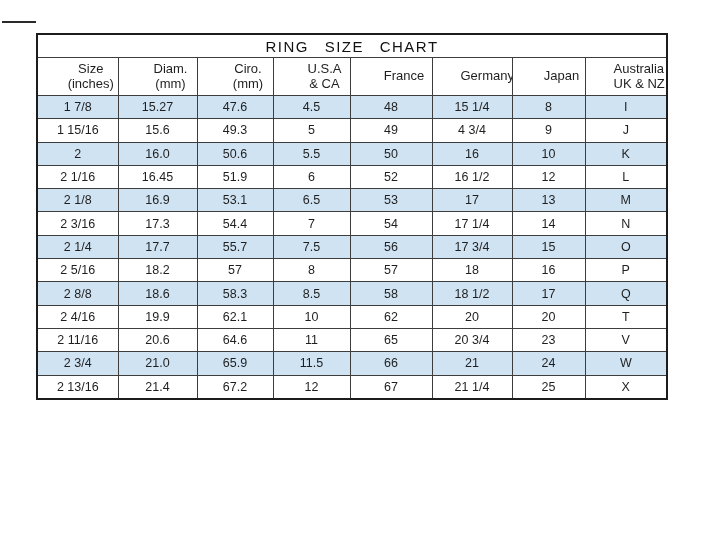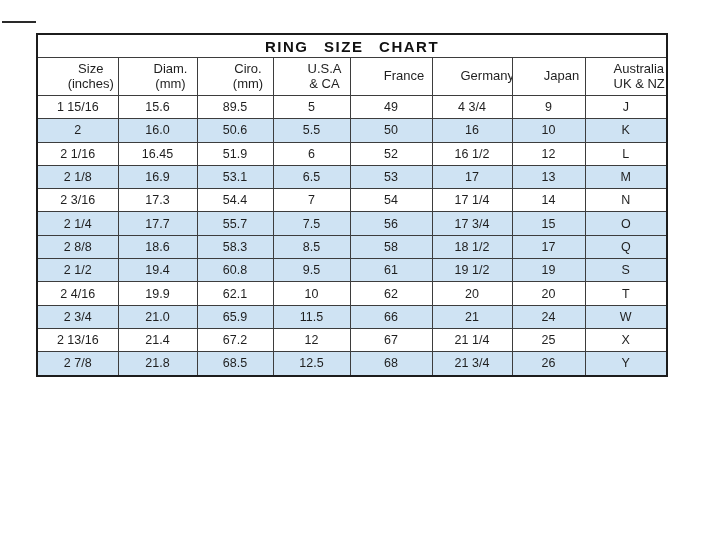--- a/index.html
+++ b/index.html
@@ -39,21 +39,21 @@
     border: 1px solid #3d3d3d;
     text-align: center;
     vertical-align: middle;
     padding: 0 2px;
     overflow: hidden;
     white-space: nowrap;
   }
   th.chart-title {
     height: 22px;
     font-size: 15px;
-    font-weight: bold;
+    font-weight: normal;
     letter-spacing: 1.5px;
     word-spacing: 10px;
     color: #111111;
     background: #ffffff;
   }
   tr.header-row th {
     height: 37px;
     font-weight: normal;
     font-size: 13px;
     line-height: 1.12;
@@ -120,24 +120,34 @@
           <div class="h-line">Japan</div>
 
         </th>
         <th>
           <div class="h-line">Australia</div>
           <div class="h-line">UK &amp; NZ</div>
         </th>
       </tr>
     </thead>
     <tbody>
+        <tr class="alt">
+          <td>1 7/8</td>
+          <td>15.27</td>
+          <td>47.6</td>
+          <td>4.5</td>
+          <td>48</td>
+          <td>15 1/4</td>
+          <td>8</td>
+          <td>I</td>
+        </tr>
         <tr>
           <td>1 15/16</td>
           <td>15.6</td>
-          <td>89.5</td>
+          <td>49.3</td>
           <td>5</td>
           <td>49</td>
           <td>4 3/4</td>
           <td>9</td>
           <td>J</td>
         </tr>
         <tr class="alt">
           <td>2</td>
           <td>16.0</td>
           <td>50.6</td>
@@ -180,75 +190,75 @@
         <tr class="alt">
           <td>2 1/4</td>
           <td>17.7</td>
           <td>55.7</td>
           <td>7.5</td>
           <td>56</td>
           <td>17 3/4</td>
           <td>15</td>
           <td>O</td>
         </tr>
+        <tr>
+          <td>2 5/16</td>
+          <td>18.2</td>
+          <td>57</td>
+          <td>8</td>
+          <td>57</td>
+          <td>18</td>
+          <td>16</td>
+          <td>P</td>
+        </tr>
         <tr class="alt">
           <td>2 8/8</td>
           <td>18.6</td>
           <td>58.3</td>
           <td>8.5</td>
           <td>58</td>
           <td>18 1/2</td>
           <td>17</td>
           <td>Q</td>
         </tr>
-        <tr class="alt">
-          <td>2 1/2</td>
-          <td>19.4</td>
-          <td>60.8</td>
-          <td>9.5</td>
-          <td>61</td>
-          <td>19 1/2</td>
-          <td>19</td>
-          <td>S</td>
-        </tr>
         <tr>
           <td>2 4/16</td>
           <td>19.9</td>
           <td>62.1</td>
           <td>10</td>
           <td>62</td>
           <td>20</td>
           <td>20</td>
           <td>T</td>
         </tr>
+        <tr>
+          <td>2 11/16</td>
+          <td>20.6</td>
+          <td>64.6</td>
+          <td>11</td>
+          <td>65</td>
+          <td>20 3/4</td>
+          <td>23</td>
+          <td>V</td>
+        </tr>
         <tr class="alt">
           <td>2 3/4</td>
           <td>21.0</td>
           <td>65.9</td>
           <td>11.5</td>
           <td>66</td>
           <td>21</td>
           <td>24</td>
           <td>W</td>
         </tr>
         <tr>
           <td>2 13/16</td>
           <td>21.4</td>
           <td>67.2</td>
           <td>12</td>
           <td>67</td>
           <td>21 1/4</td>
           <td>25</td>
           <td>X</td>
         </tr>
-        <tr class="alt">
-          <td>2 7/8</td>
-          <td>21.8</td>
-          <td>68.5</td>
-          <td>12.5</td>
-          <td>68</td>
-          <td>21 3/4</td>
-          <td>26</td>
-          <td>Y</td>
-        </tr>
       </tbody>
   </table>
 </div>
 
 </body></html>

